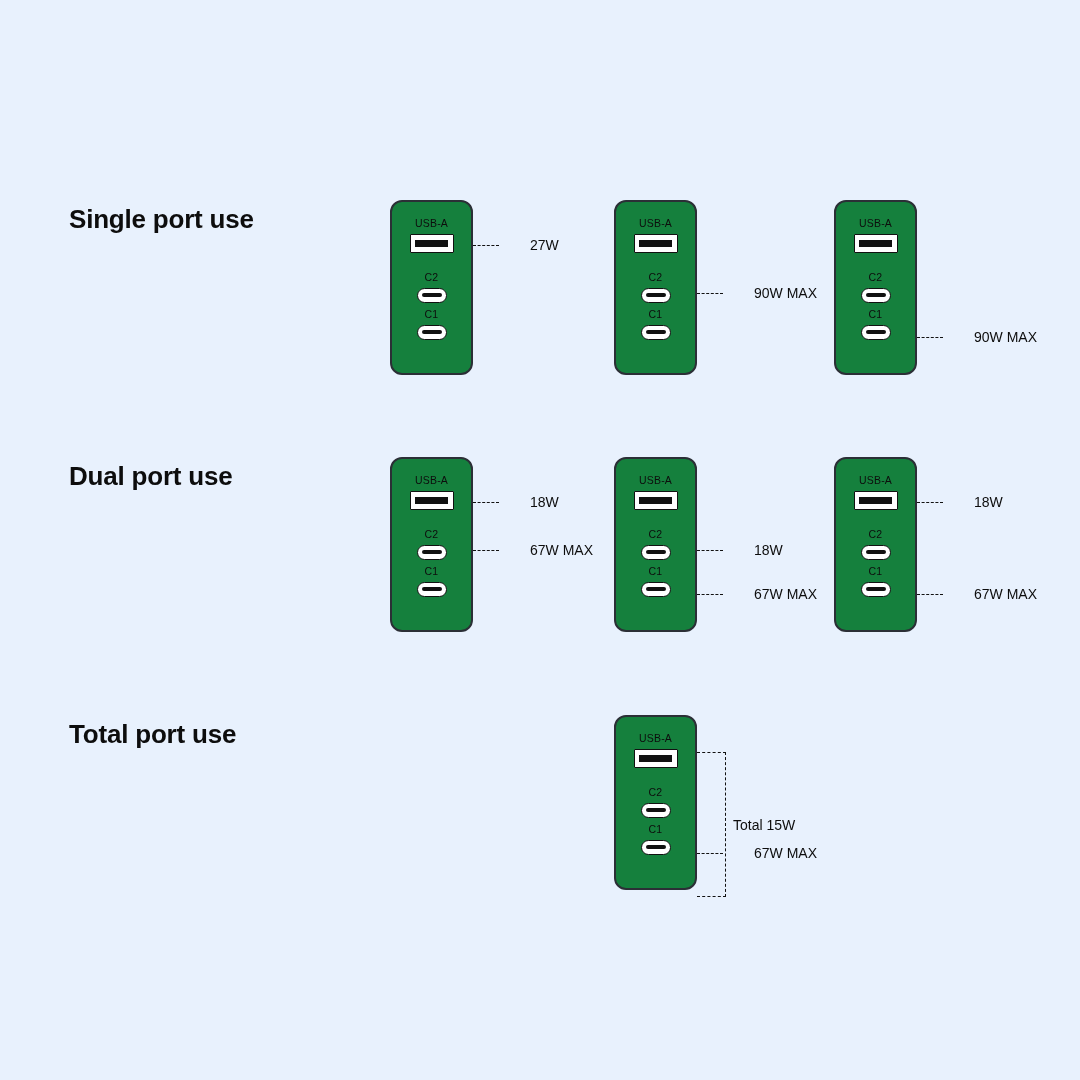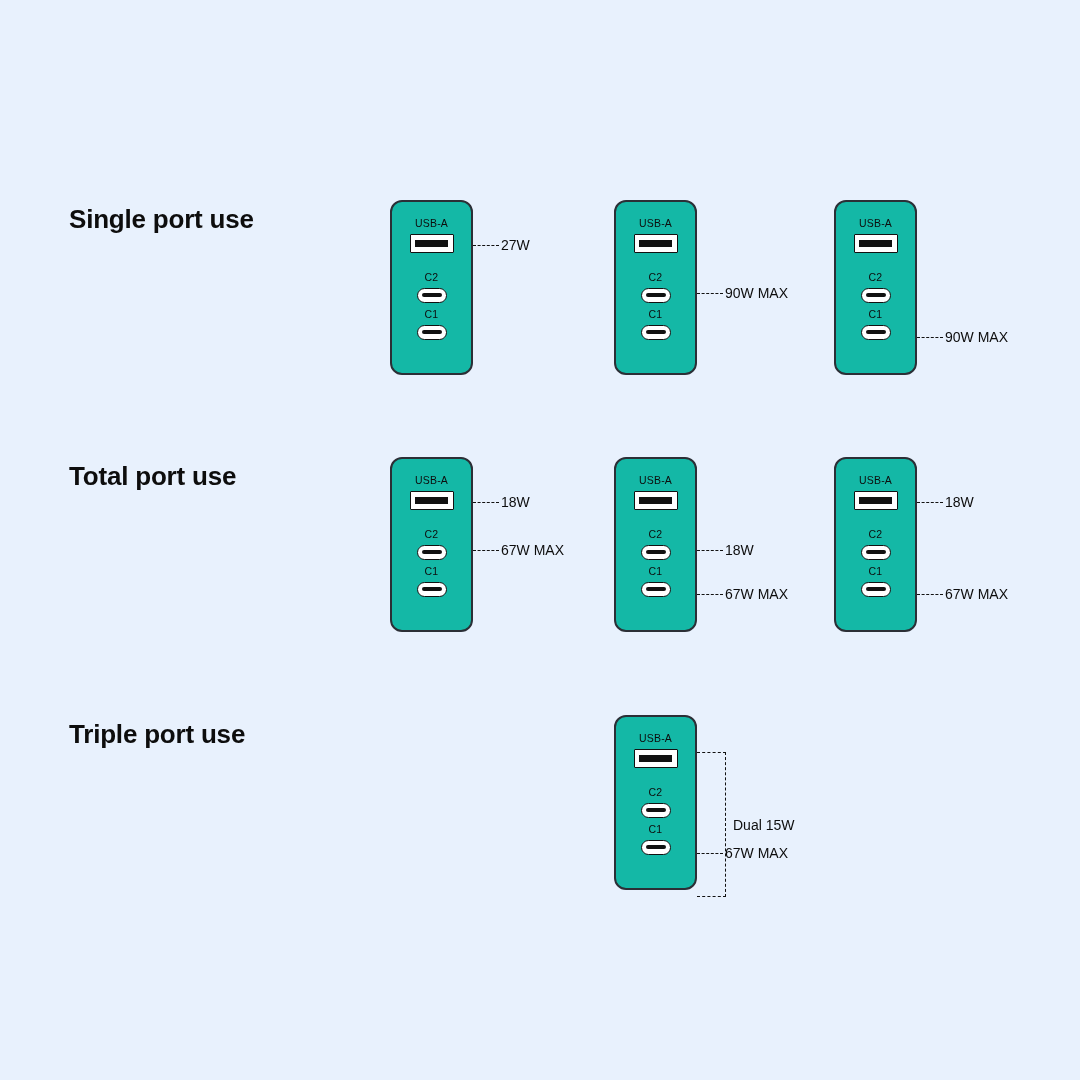--- a/index.html
+++ b/index.html
@@ -37,21 +37,21 @@
   }
   .section-title.row1 { left: 69px; top: 206px; }
   .section-title.row2 { left: 69px; top: 463px; }
   .section-title.row3 { left: 69px; top: 721px; }
 
   
   .device {
     position: absolute;
     width: 83px;
     height: 175px;
-    background: #14b8a6;
+    background: #15803d;
     border: 2px solid #2b2f36;
     border-radius: 12px;
   }
 
   
   .dev-r1c1 { left: 390px; top: 200px; }
   .dev-r1c2 { left: 614px; top: 200px; }
   .dev-r1c3 { left: 834px; top: 200px; }
 
   .dev-r2c1 { left: 390px; top: 457px; }
@@ -117,20 +117,21 @@
     background: #111111;
     border-radius: 3px;
   }
 
   
   .callout {
     position: absolute;
     display: flex;
     align-items: center;
     height: 16px;
+    gap: 29px;
   }
   .callout .leader {
     width: 26px;
     height: 0;
     border-top: 1.6px dashed #111111;
     flex: 0 0 auto;
   }
   .callout .callout-text {
     font-size: 14px;
     font-weight: 500;
@@ -237,21 +238,21 @@
       <div class="port-usbc">
           <div class="bar"></div>
         </div>
     </div>
   </div>
   <div class="callout" style="left:917px; top:329px;">
     <div class="leader"></div>
     <div class="callout-text">90W MAX</div>
   </div>
 
-  <div class="section-title row2">Total port use</div>
+  <div class="section-title row2">Dual port use</div>
 
   <div class="device dev-r2c1">
     <div class="port-group slot-a">
       <div class="port-label">USB-A</div>
       <div class="port-usba">
           <div class="bar"></div>
         </div>
     </div>
     <div class="port-group slot-c2">
       <div class="port-label">C2</div>
@@ -326,21 +327,21 @@
   </div>
   <div class="callout" style="left:917px; top:494px;">
     <div class="leader"></div>
     <div class="callout-text">18W</div>
   </div>
   <div class="callout" style="left:917px; top:586px;">
     <div class="leader"></div>
     <div class="callout-text">67W MAX</div>
   </div>
 
-  <div class="section-title row3">Triple port use</div>
+  <div class="section-title row3">Total port use</div>
 
   <div class="device dev-r3c1">
     <div class="port-group slot-a">
       <div class="port-label">USB-A</div>
       <div class="port-usba">
           <div class="bar"></div>
         </div>
     </div>
     <div class="port-group slot-c2">
       <div class="port-label">C2</div>
@@ -351,21 +352,21 @@
     <div class="port-group slot-c1">
       <div class="port-label">C1</div>
       <div class="port-usbc">
           <div class="bar"></div>
         </div>
     </div>
   </div>
 
   <div class="bracket-callout" style="left:697px; top:752px;">
     <div class="bracket"></div>
-    <div class="callout-text">Dual 15W</div>
+    <div class="callout-text">Total 15W</div>
   </div>
 
   <div class="callout" style="left:697px; top:845px;">
     <div class="leader"></div>
     <div class="callout-text">67W MAX</div>
   </div>
 
 </div>
 
 </body></html>

